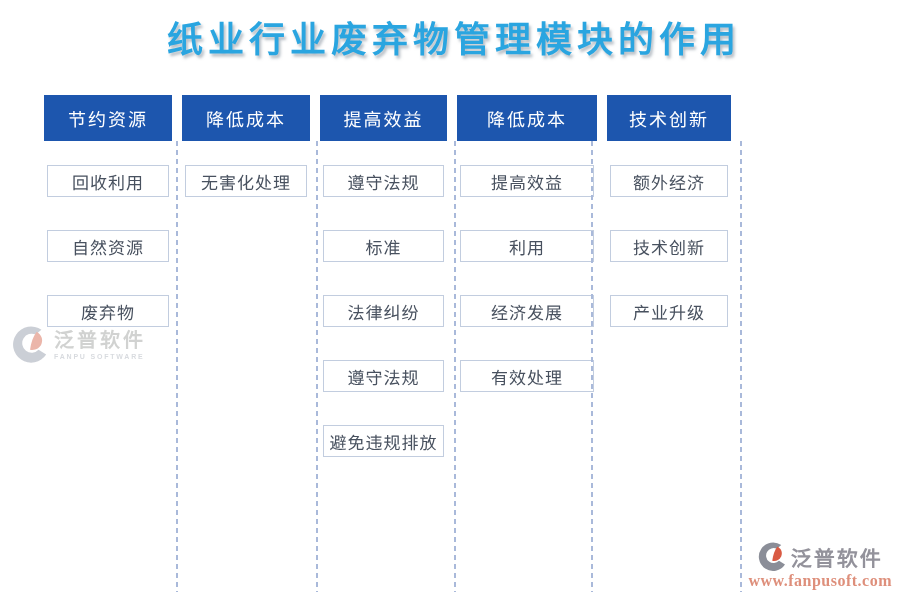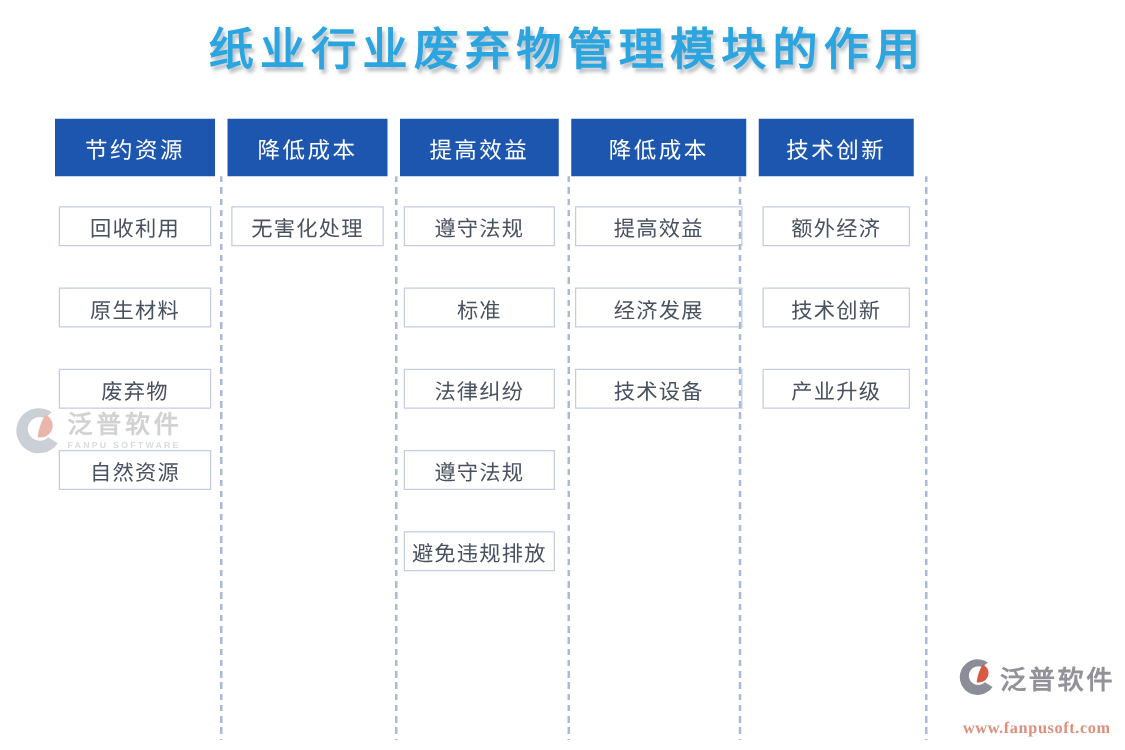--- a/index.html
+++ b/index.html
@@ -35,56 +35,56 @@
   }
   
   .wm{position:absolute;display:flex;pointer-events:none;z-index:5;}
   .wm-left{left:12px;top:326px;gap:4px;opacity:0.85;}
   .wm-left .wm-text{display:flex;flex-direction:column;margin-top:3px;}
   .wm-left .wm-brand{font-size:20px;font-weight:bold;color:#C9CBC9;letter-spacing:3px;line-height:22px;}
   .wm-left .wm-sub{font-size:7px;color:#D2D5DA;letter-spacing:1.8px;margin-top:2px;font-weight:bold;}
   .wm-right{right:8px;bottom:10px;flex-direction:column;align-items:center;}
   .wm-right .wm-row{display:flex;align-items:center;gap:3px;}
   .wm-right .wm-brand{font-size:21px;font-weight:bold;color:#93929B;letter-spacing:2px;}
-  .wm-right .wm-url{font-size:13px;font-weight:bold;color:#DE8F7B;margin-top:17px;
+  .wm-right .wm-url{font-size:16px;font-weight:bold;color:#DE8F7B;margin-top:0;
     font-family:"Liberation Serif", serif;letter-spacing:0.5px;}
   .logo-svg{display:block;}
 </style>
 </head>
 <body>
 
 <div class="page">
 
   <h1 class="title">纸业行业废弃物管理模块的作用</h1>
 
   <div class="columns">
       <div class="column" style="width: 128px;">
         <div class="col-header">节约资源</div>
         <div class="item-box">回收利用</div>
-        <div class="item-box">原生材料</div>
+        <div class="item-box">自然资源</div>
         <div class="item-box">废弃物</div>
-        <div class="item-box">自然资源</div>
       </div>
       <div class="column" style="width: 128px;">
         <div class="col-header">降低成本</div>
         <div class="item-box">无害化处理</div>
       </div>
       <div class="column" style="width: 127px;">
         <div class="col-header">提高效益</div>
         <div class="item-box">遵守法规</div>
         <div class="item-box">标准</div>
         <div class="item-box">法律纠纷</div>
         <div class="item-box">遵守法规</div>
         <div class="item-box">避免违规排放</div>
       </div>
       <div class="column" style="width: 140px;">
         <div class="col-header">降低成本</div>
         <div class="item-box">提高效益</div>
+        <div class="item-box">利用</div>
         <div class="item-box">经济发展</div>
-        <div class="item-box">技术设备</div>
+        <div class="item-box">有效处理</div>
       </div>
       <div class="column" style="width: 124px;">
         <div class="col-header">技术创新</div>
         <div class="item-box">额外经济</div>
         <div class="item-box">技术创新</div>
         <div class="item-box">产业升级</div>
       </div>
     </div>
 
   <div class="wm wm-left">

